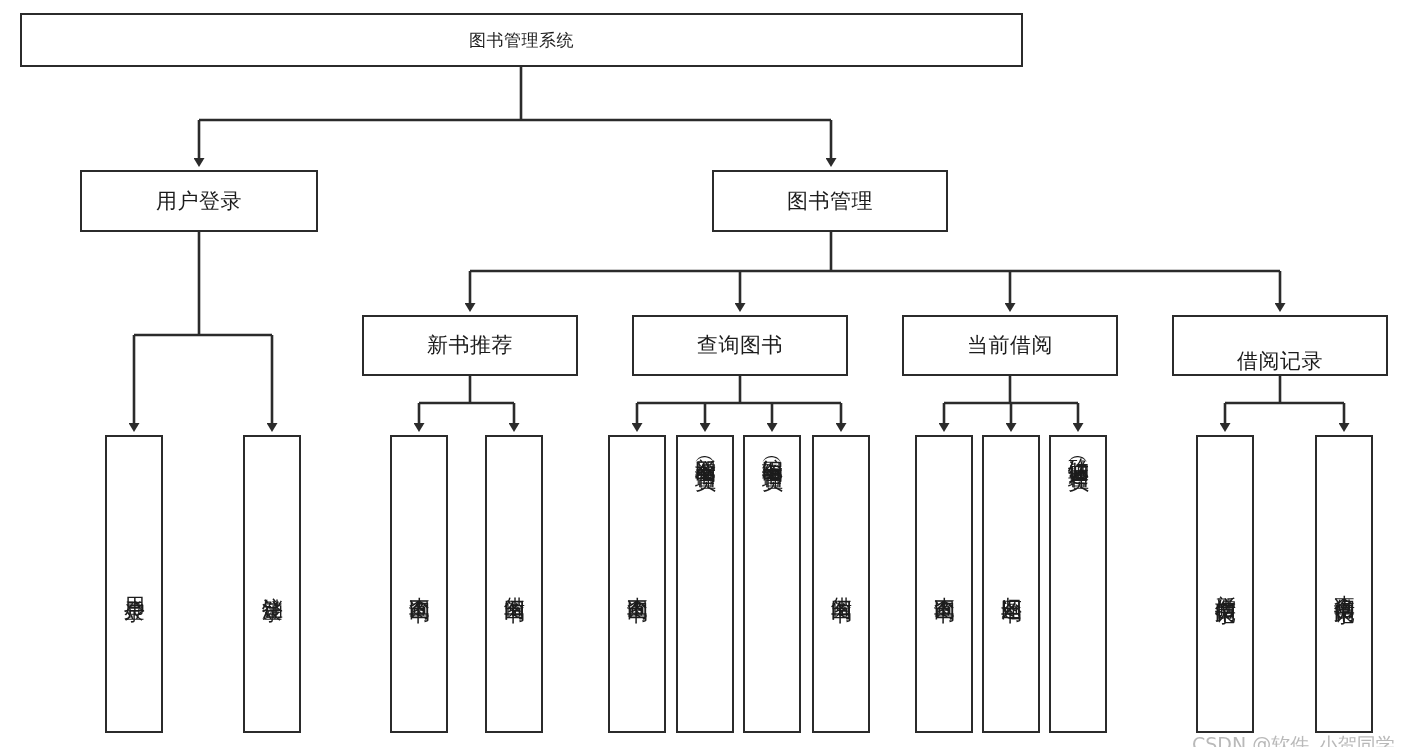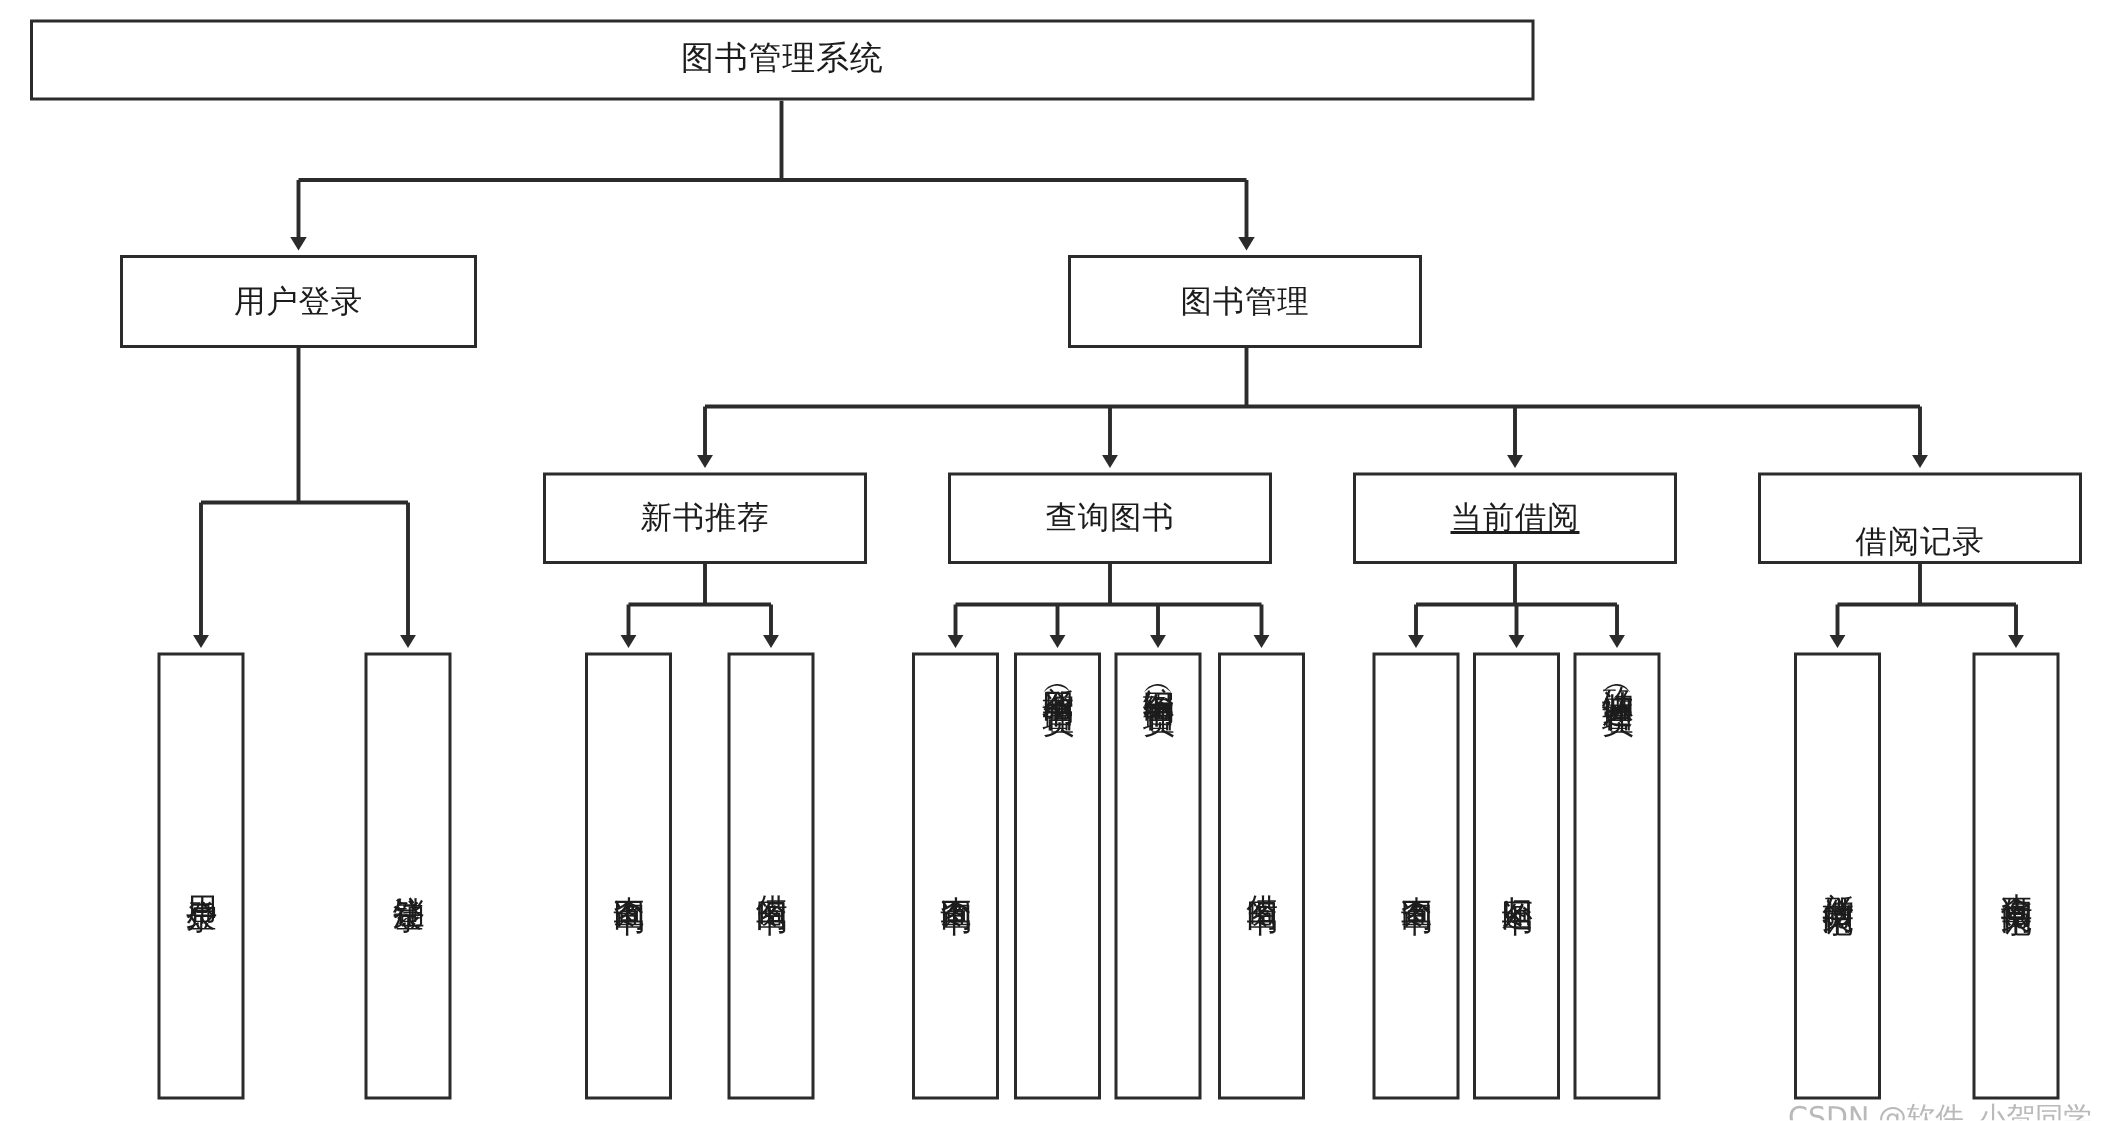--- a/index.html
+++ b/index.html
@@ -38,21 +38,21 @@
     text-align: center;
     line-height: 1.18;
     white-space: nowrap;
   }
   
   .node.horiz .label {
     font-size: 21px;
     letter-spacing: 0.5px;
   }
   .node.root .label {
-    font-size: 22px;
+    font-size: 17px;
   }
   
   .node.vert {
     align-items: flex-start;
     justify-content: center;
     padding-top: 4px;
   }
   .node.vert .label {
     writing-mode: vertical-rl;
     text-orientation: upright;
@@ -161,21 +161,21 @@
   <div class="node horiz" style="left: 362px; top: 315px; width: 216px; height: 61px;">
     <span class="label">新书推荐</span>
   </div>
 
   <div class="node horiz" style="left: 712px; top: 170px; width: 236px; height: 62px;">
     <span class="label">图书管理</span>
   </div>
   <div class="node horiz" style="left: 632px; top: 315px; width: 216px; height: 61px;">
     <span class="label">查询图书</span>
   </div>
-  <div class="node horiz" style="left: 902px; top: 315px; width: 216px; height: 61px; text-decoration: underline;">
+  <div class="node horiz" style="left: 902px; top: 315px; width: 216px; height: 61px;">
     <span class="label">当前借阅</span>
   </div>
   <div class="node horiz" style="left: 1172px; top: 315px; width: 216px; height: 61px; align-items: flex-end;">
     <span class="label">借阅记录</span>
   </div>
 
   <div class="node vert centered" style="left: 105px; top: 435px; width: 58px; height: 298px;">
     <span class="label">用户登录</span>
   </div>
   <div class="node vert centered" style="left: 243px; top: 435px; width: 58px; height: 298px;">

